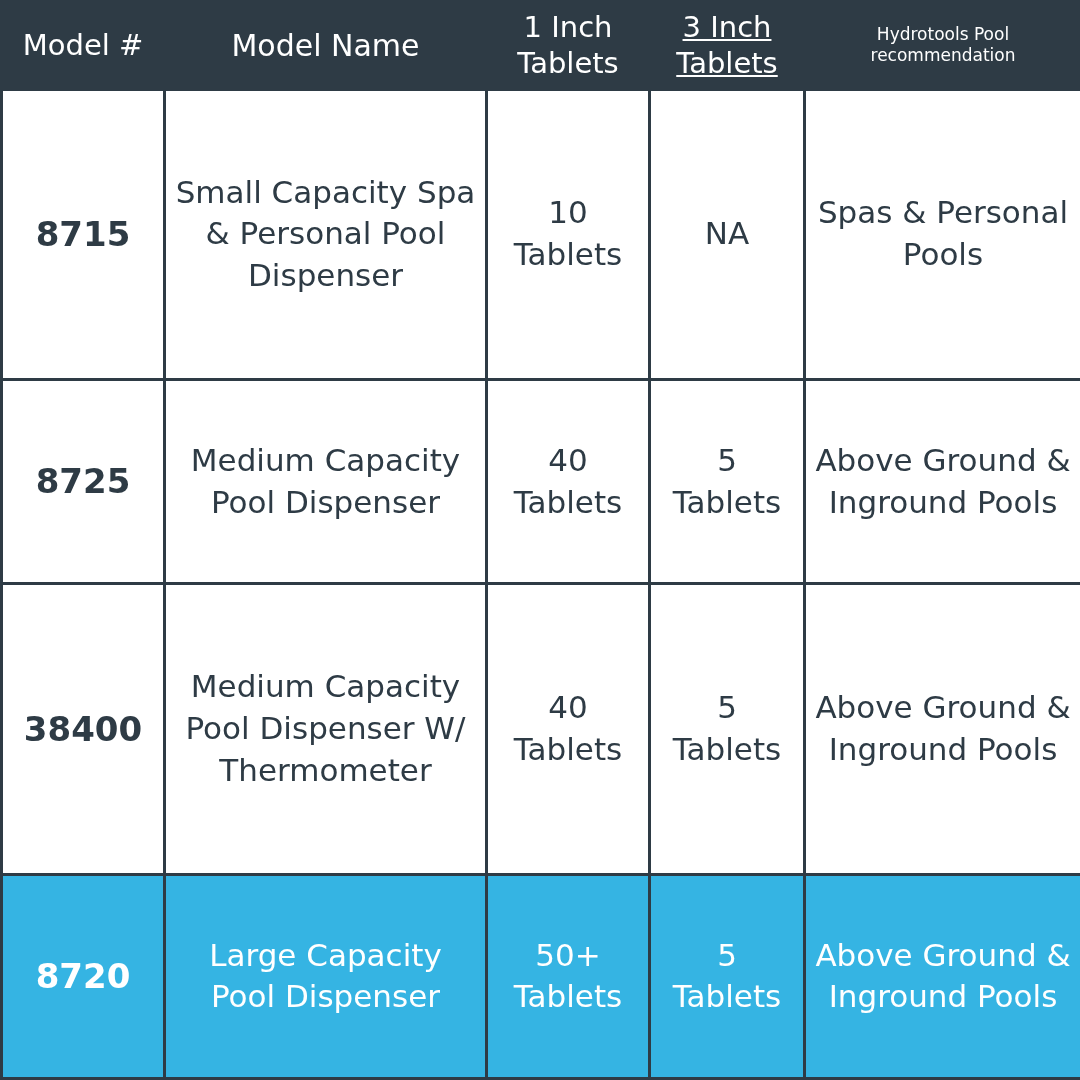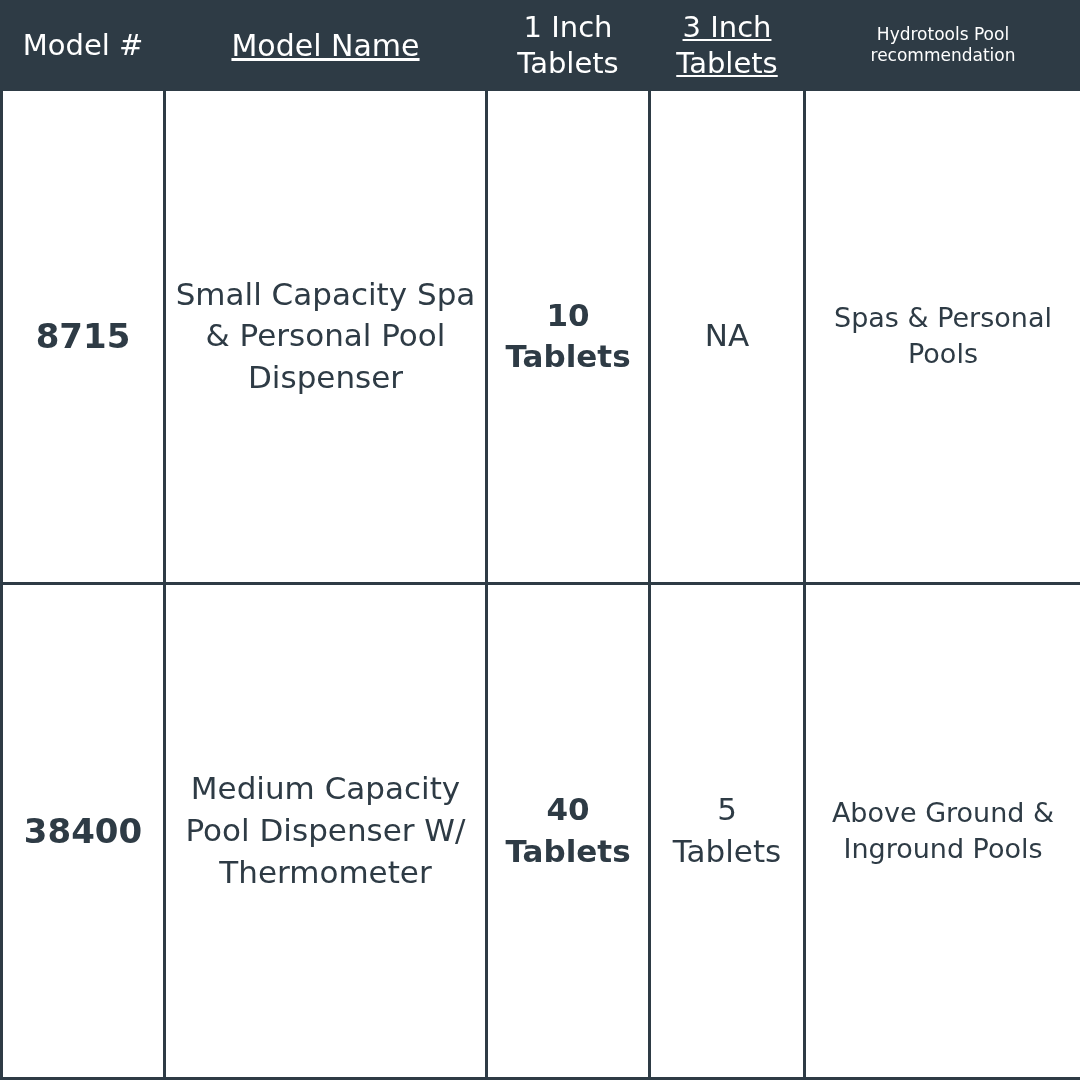--- a/index.html
+++ b/index.html
@@ -30,38 +30,38 @@
   col.c3 { width: 155px; }
   col.c4 { width: 277px; }
 
   thead th {
     background: #2e3b45;
     color: #ffffff;
     font-weight: 400;
     line-height: 1.25;
   }
   th.h-model-num { font-size: 29px; }
-  th.h-model-name { font-size: 30px; text-decoration: underline; }
+  th.h-model-name { font-size: 30px; }
   th.h-one-inch { font-size: 29px; }
   th.h-three-inch { font-size: 29px; text-decoration: underline; }
   th.h-recommendation { font-size: 17px; }
 
   tbody tr.row-normal td {
     background: #ffffff;
     color: #2e3b45;
   }
   tbody tr.row-highlight td {
     background: #35b4e3;
     color: #ffffff;
   }
   td.cell-model-num { font-size: 34px; line-height: 1.2; font-weight: bold; }
   td.cell-model-name { font-size: 31px; line-height: 1.35; }
-  td.cell-one-inch { font-size: 31px; line-height: 1.35; font-weight: bold; }
+  td.cell-one-inch { font-size: 31px; line-height: 1.35; }
   td.cell-three-inch { font-size: 31px; line-height: 1.35; }
-  td.cell-recommendation { font-size: 27px; line-height: 1.35; }
+  td.cell-recommendation { font-size: 31px; line-height: 1.35; }
 </style>
 </head>
 <body>
 
 <table id="comparison-table">
   <colgroup>
     <col class="c0">
       <col class="c1">
       <col class="c2">
       <col class="c3">
@@ -78,20 +78,34 @@
   </thead>
   <tbody>
     <tr class="row-normal">
       <td class="cell-model-num">8715</td>
       <td class="cell-model-name">Small Capacity Spa &amp; Personal Pool Dispenser</td>
       <td class="cell-one-inch">10 Tablets</td>
       <td class="cell-three-inch">NA</td>
       <td class="cell-recommendation">Spas &amp; Personal Pools</td>
     </tr>
     <tr class="row-normal">
+      <td class="cell-model-num">8725</td>
+      <td class="cell-model-name">Medium Capacity Pool Dispenser</td>
+      <td class="cell-one-inch">40 Tablets</td>
+      <td class="cell-three-inch">5 Tablets</td>
+      <td class="cell-recommendation">Above Ground &amp; Inground Pools</td>
+    </tr>
+    <tr class="row-normal">
       <td class="cell-model-num">38400</td>
       <td class="cell-model-name">Medium Capacity Pool Dispenser W/ Thermometer</td>
       <td class="cell-one-inch">40 Tablets</td>
+      <td class="cell-three-inch">5 Tablets</td>
+      <td class="cell-recommendation">Above Ground &amp; Inground Pools</td>
+    </tr>
+    <tr class="row-highlight">
+      <td class="cell-model-num">8720</td>
+      <td class="cell-model-name">Large Capacity Pool Dispenser</td>
+      <td class="cell-one-inch">50+ Tablets</td>
       <td class="cell-three-inch">5 Tablets</td>
       <td class="cell-recommendation">Above Ground &amp; Inground Pools</td>
     </tr>
   </tbody>
 </table>
 
 </body></html>

